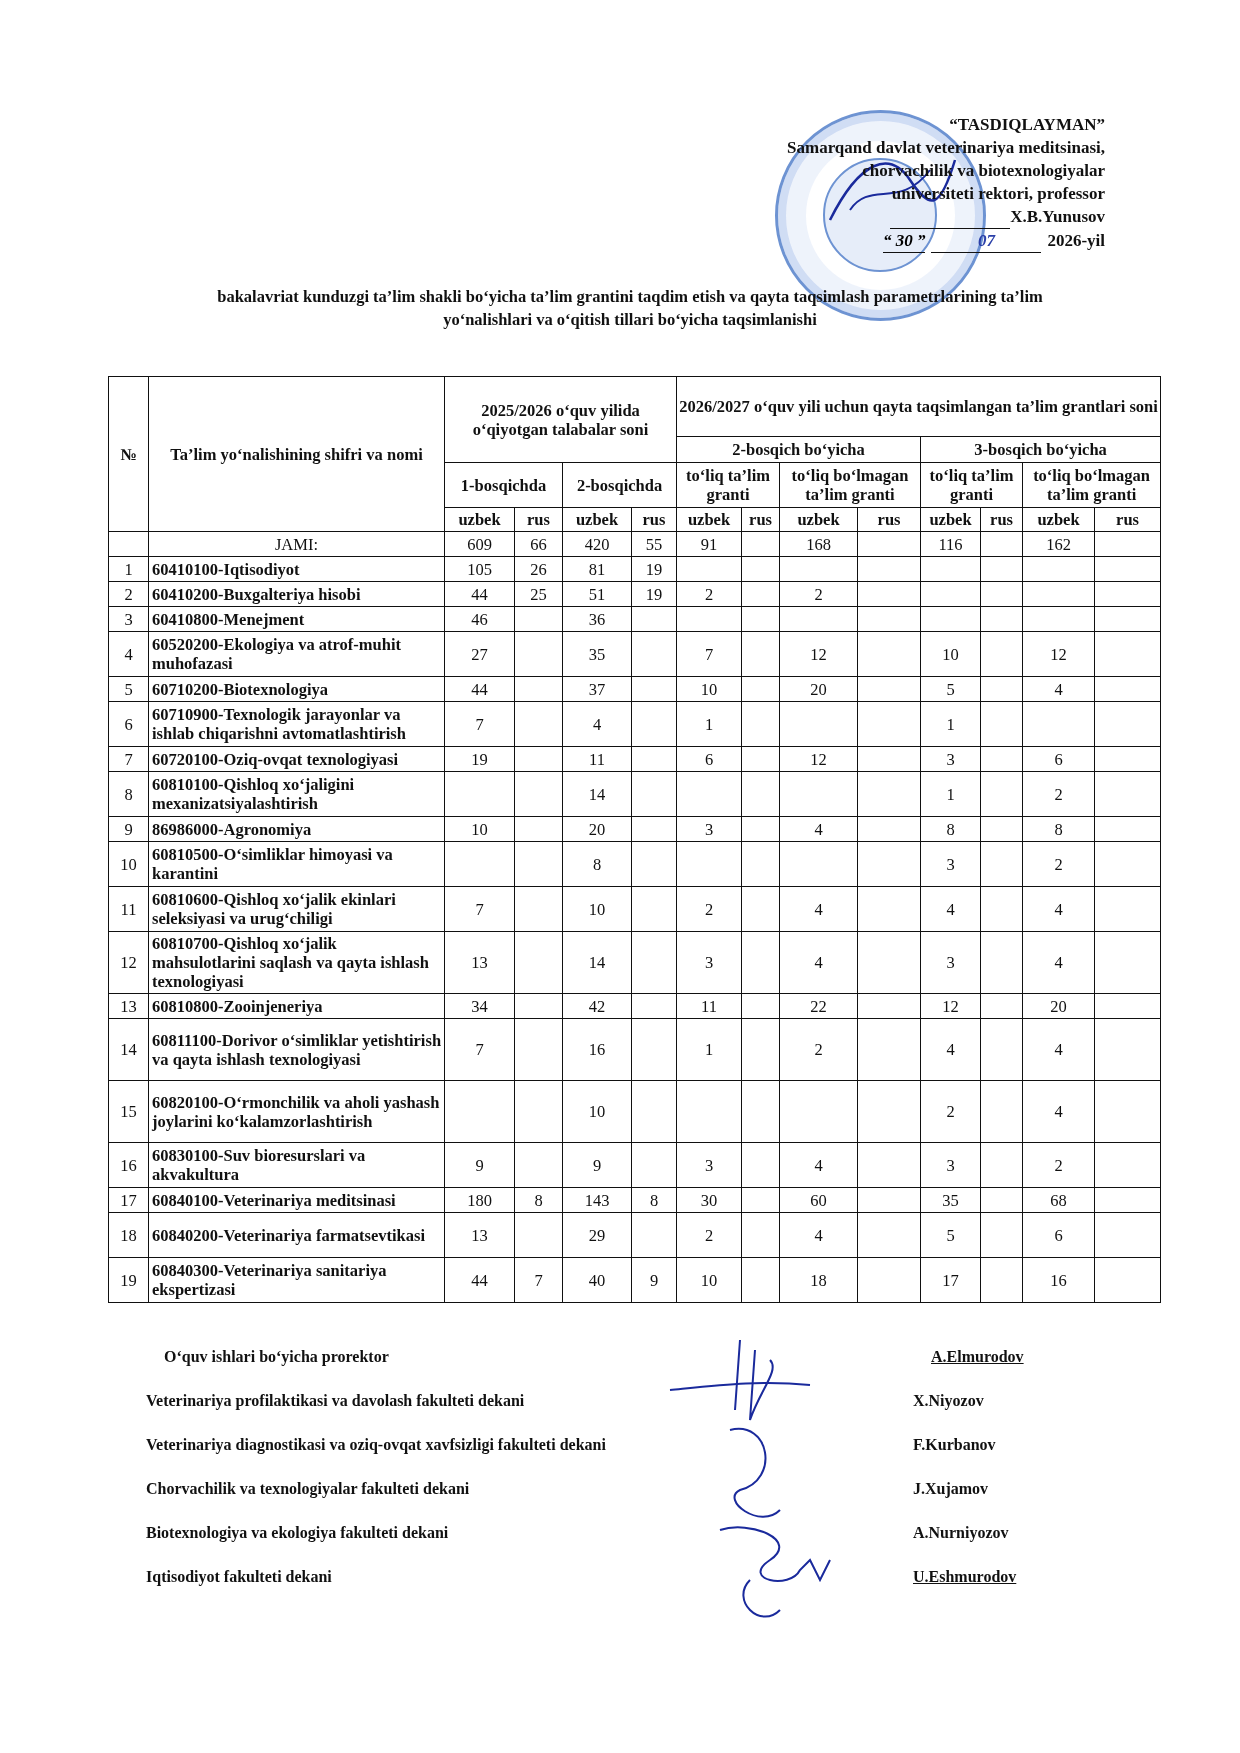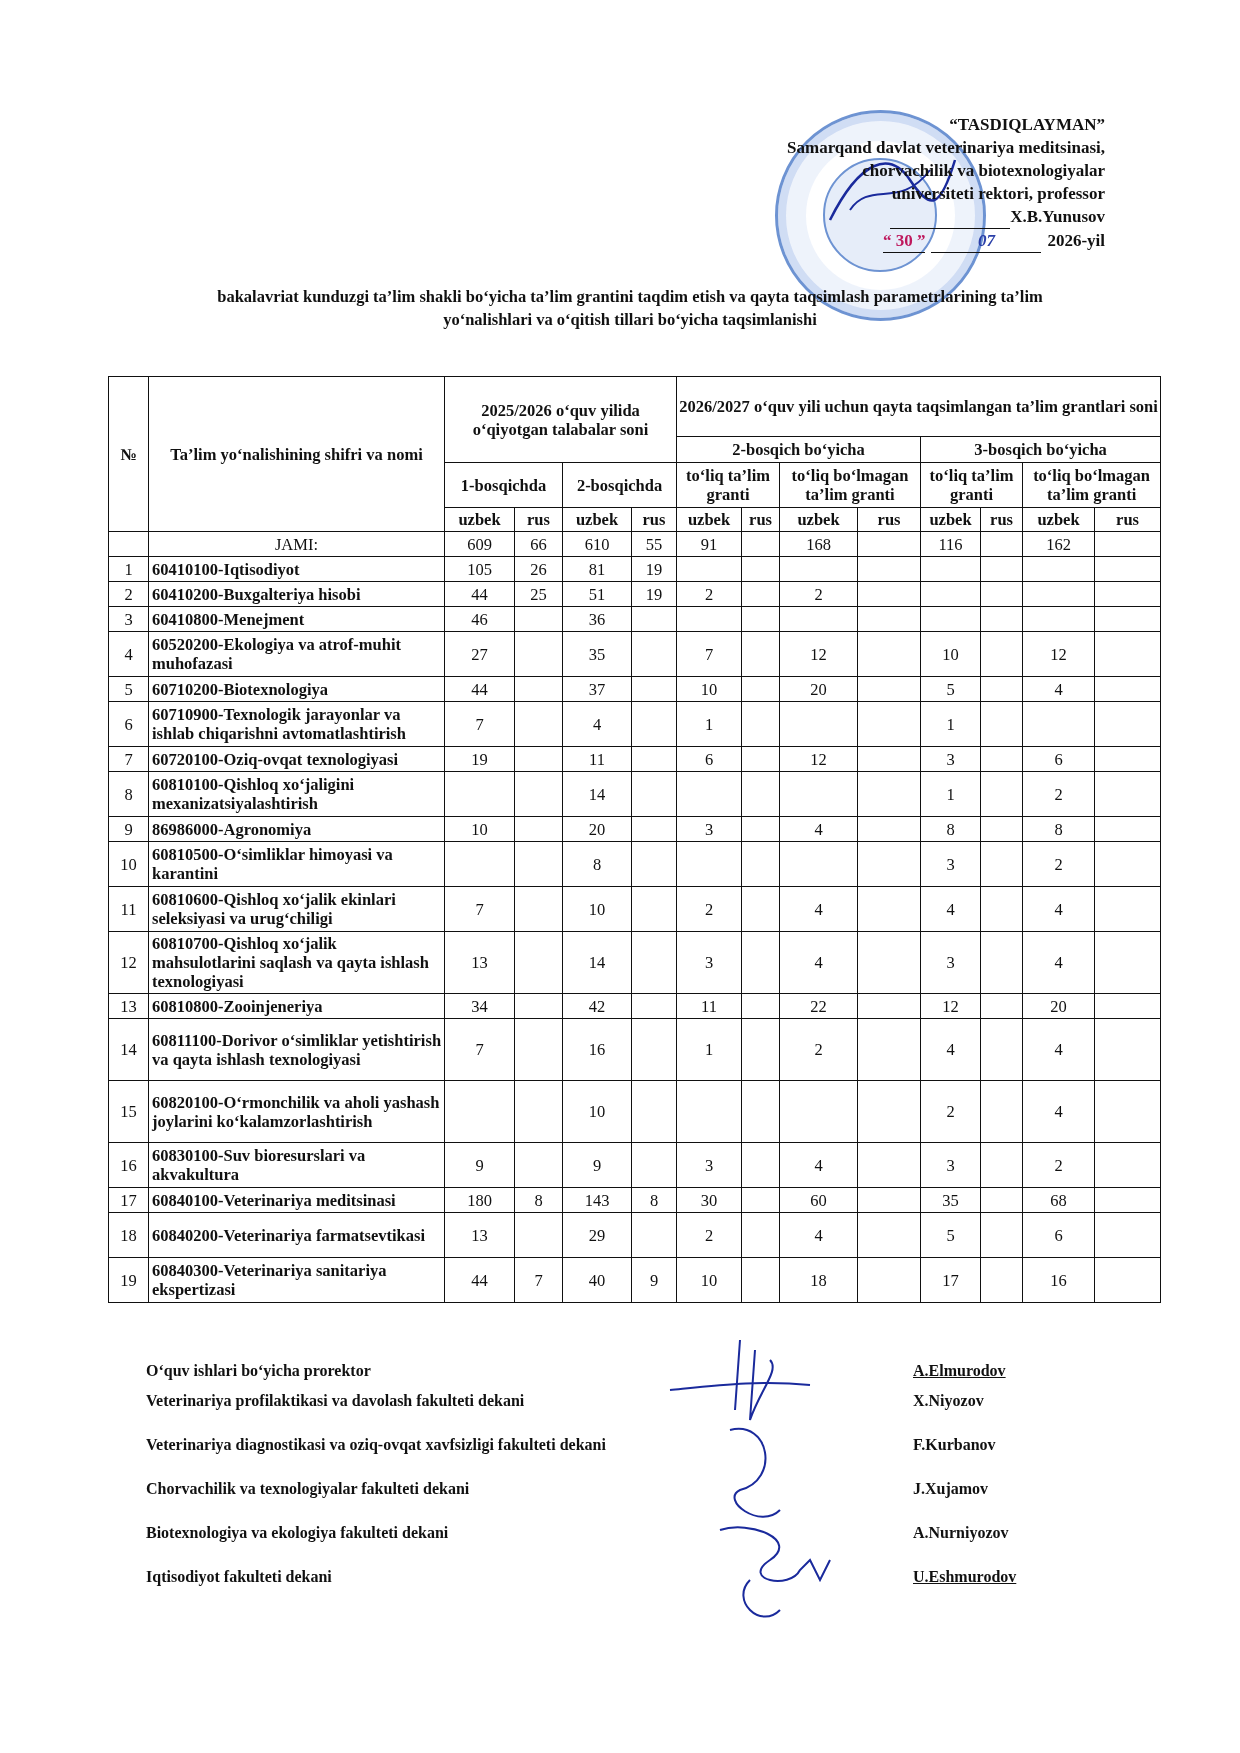--- a/index.html
+++ b/index.html
@@ -39,21 +39,21 @@
     <div class="inner"></div>
   </div>
 
 <div class="approve">
   <span class="l">“TASDIQLAYMAN”</span>
   <span class="l">Samarqand davlat veterinariya meditsinasi,</span>
   <span class="l">chorvachilik va biotexnologiyalar</span>
   <span class="l">universiteti rektori, professor</span>
   <span class="l"><span class="blank" style="width:120px">&nbsp;</span><span>X.B.Yunusov</span></span>
   <span class="l date">
-    <span class="blank" style="color:#be185d;">“ 30 ”</span>
+    <span class="blank" style="color:#000000;font-style:italic;">“ 30 ”</span>
     <span class="blank" style="width:110px;text-align:center;color:#2a3fa8;font-style:italic;font-family:Liberation Serif, serif;">07</span>
     <span>2026-yil</span>
   </span>
 </div>
 
 <svg class="scribble" width="1" height="1" style="left:820px;top:140px;width:140px;height:100px;position:absolute;">
   <path d="M10 80 C40 20, 70 10, 90 40 S120 70, 135 20" stroke="#1a2a9c" stroke-width="2.5" fill="none"></path>
   <path d="M30 70 C50 40, 80 70, 110 30" stroke="#1a2a9c" stroke-width="2" fill="none"></path>
 </svg>
 
@@ -112,21 +112,21 @@
         <th>uzbek</th>
         <th>rus</th>
       </tr>
   </thead>
   <tbody id="tbody">
     <tr class="tot r1" id="total-row">
       <td></td>
       <td>JAMI:</td>
     <td>609</td>
         <td>66</td>
-        <td>610</td>
+        <td>420</td>
         <td>55</td>
         <td>91</td>
         <td></td>
         <td>168</td>
         <td></td>
         <td>116</td>
         <td></td>
         <td>162</td>
         <td></td>
       </tr>
@@ -439,21 +439,21 @@
 
 <svg class="scribble" style="width:200px;height:300px;">
   <path d="M10 60 C60 55, 100 50, 150 55" stroke="#1a2a9c" stroke-width="2" fill="none"></path>
   <path d="M80 10 L75 80 M95 20 L90 90 C100 60, 120 40, 110 30" stroke="#1a2a9c" stroke-width="2" fill="none"></path>
   <path d="M70 100 C110 90, 120 150, 80 160 C60 170, 100 200, 120 180" stroke="#1a2a9c" stroke-width="2" fill="none"></path>
   <path d="M60 200 C90 190, 140 210, 110 230 C80 250, 130 260, 140 240 L150 230 L160 250 L170 230" stroke="#1a2a9c" stroke-width="2" fill="none"></path>
   <path d="M90 250 C70 270, 100 300, 120 280" stroke="#1a2a9c" stroke-width="2" fill="none"></path>
 </svg>
 
 <div class="sig" id="sig">
-    <div class="row" style="top: 14px;">
+    <div class="row" style="top: 0px; margin-left: 18px;">
       <span class="role">O‘quv ishlari bo‘yicha prorektor</span>
       <span class="person" style="text-decoration: underline;">A.Elmurodov</span>
     </div>
     <div class="row" style="top: 44px;">
       <span class="role">Veterinariya profilaktikasi va davolash fakulteti dekani</span>
       <span class="person">X.Niyozov</span>
     </div>
     <div class="row" style="top: 88px;">
       <span class="role">Veterinariya diagnostikasi va oziq-ovqat xavfsizligi fakulteti dekani</span>
       <span class="person">F.Kurbanov</span>

